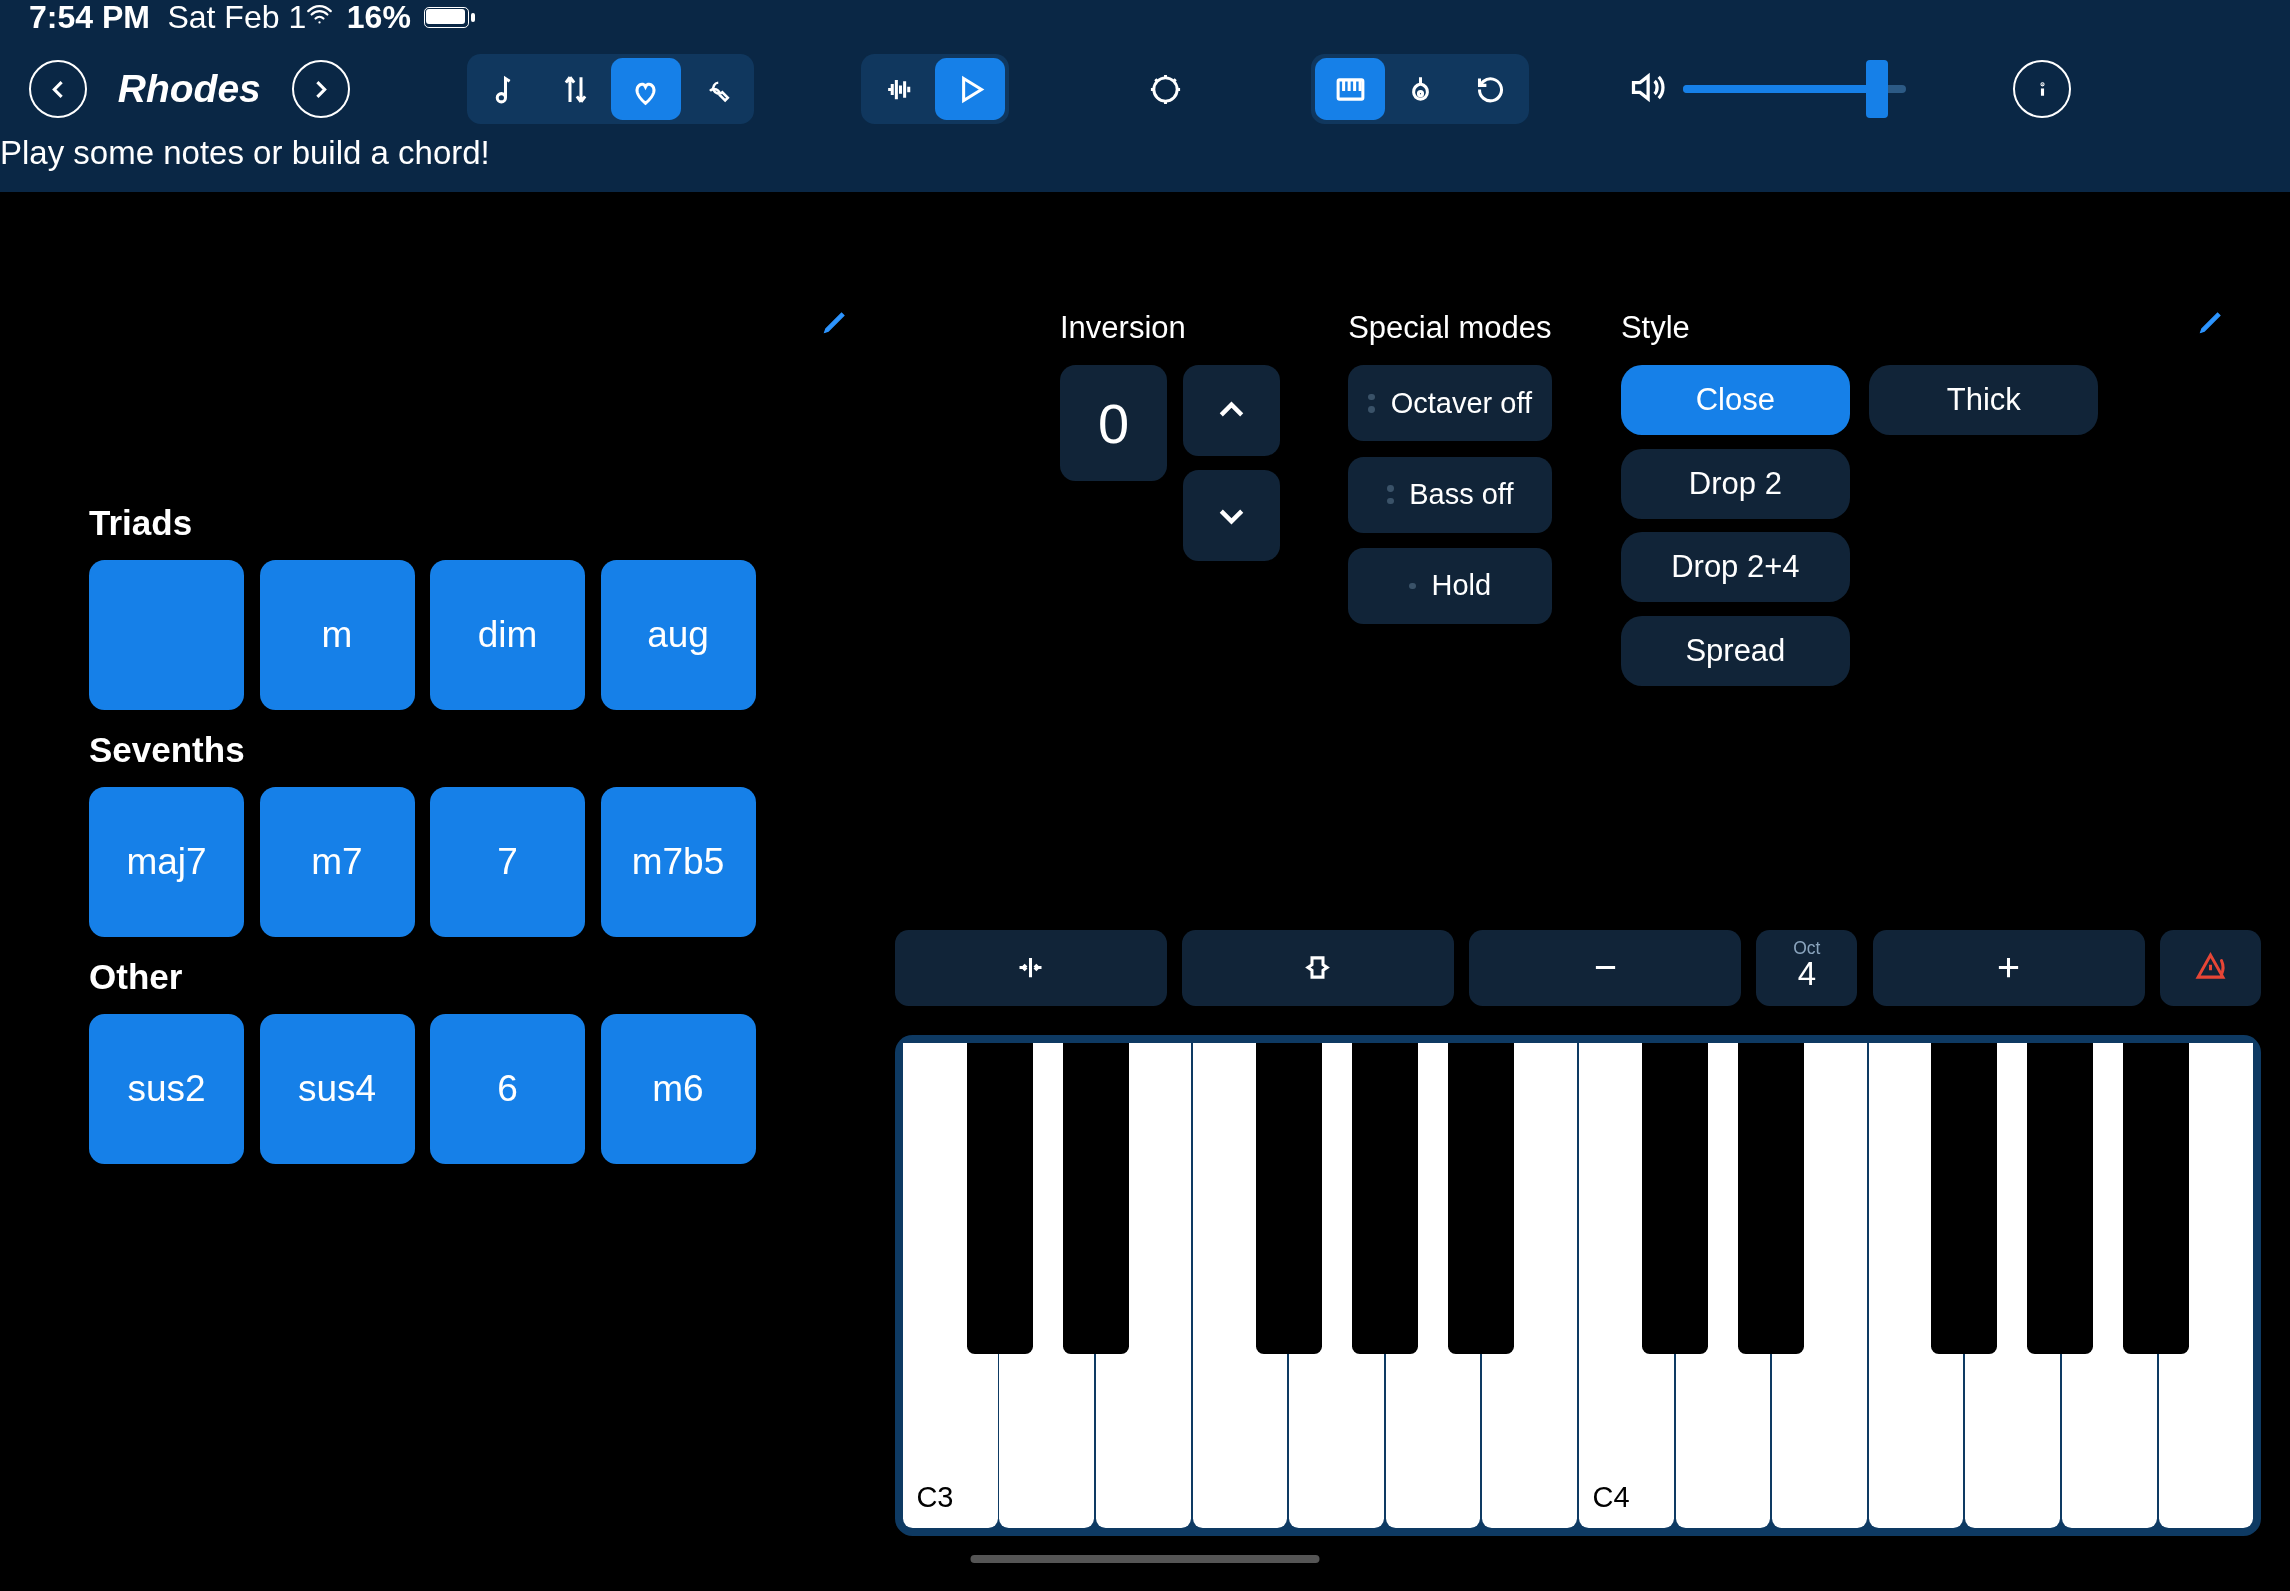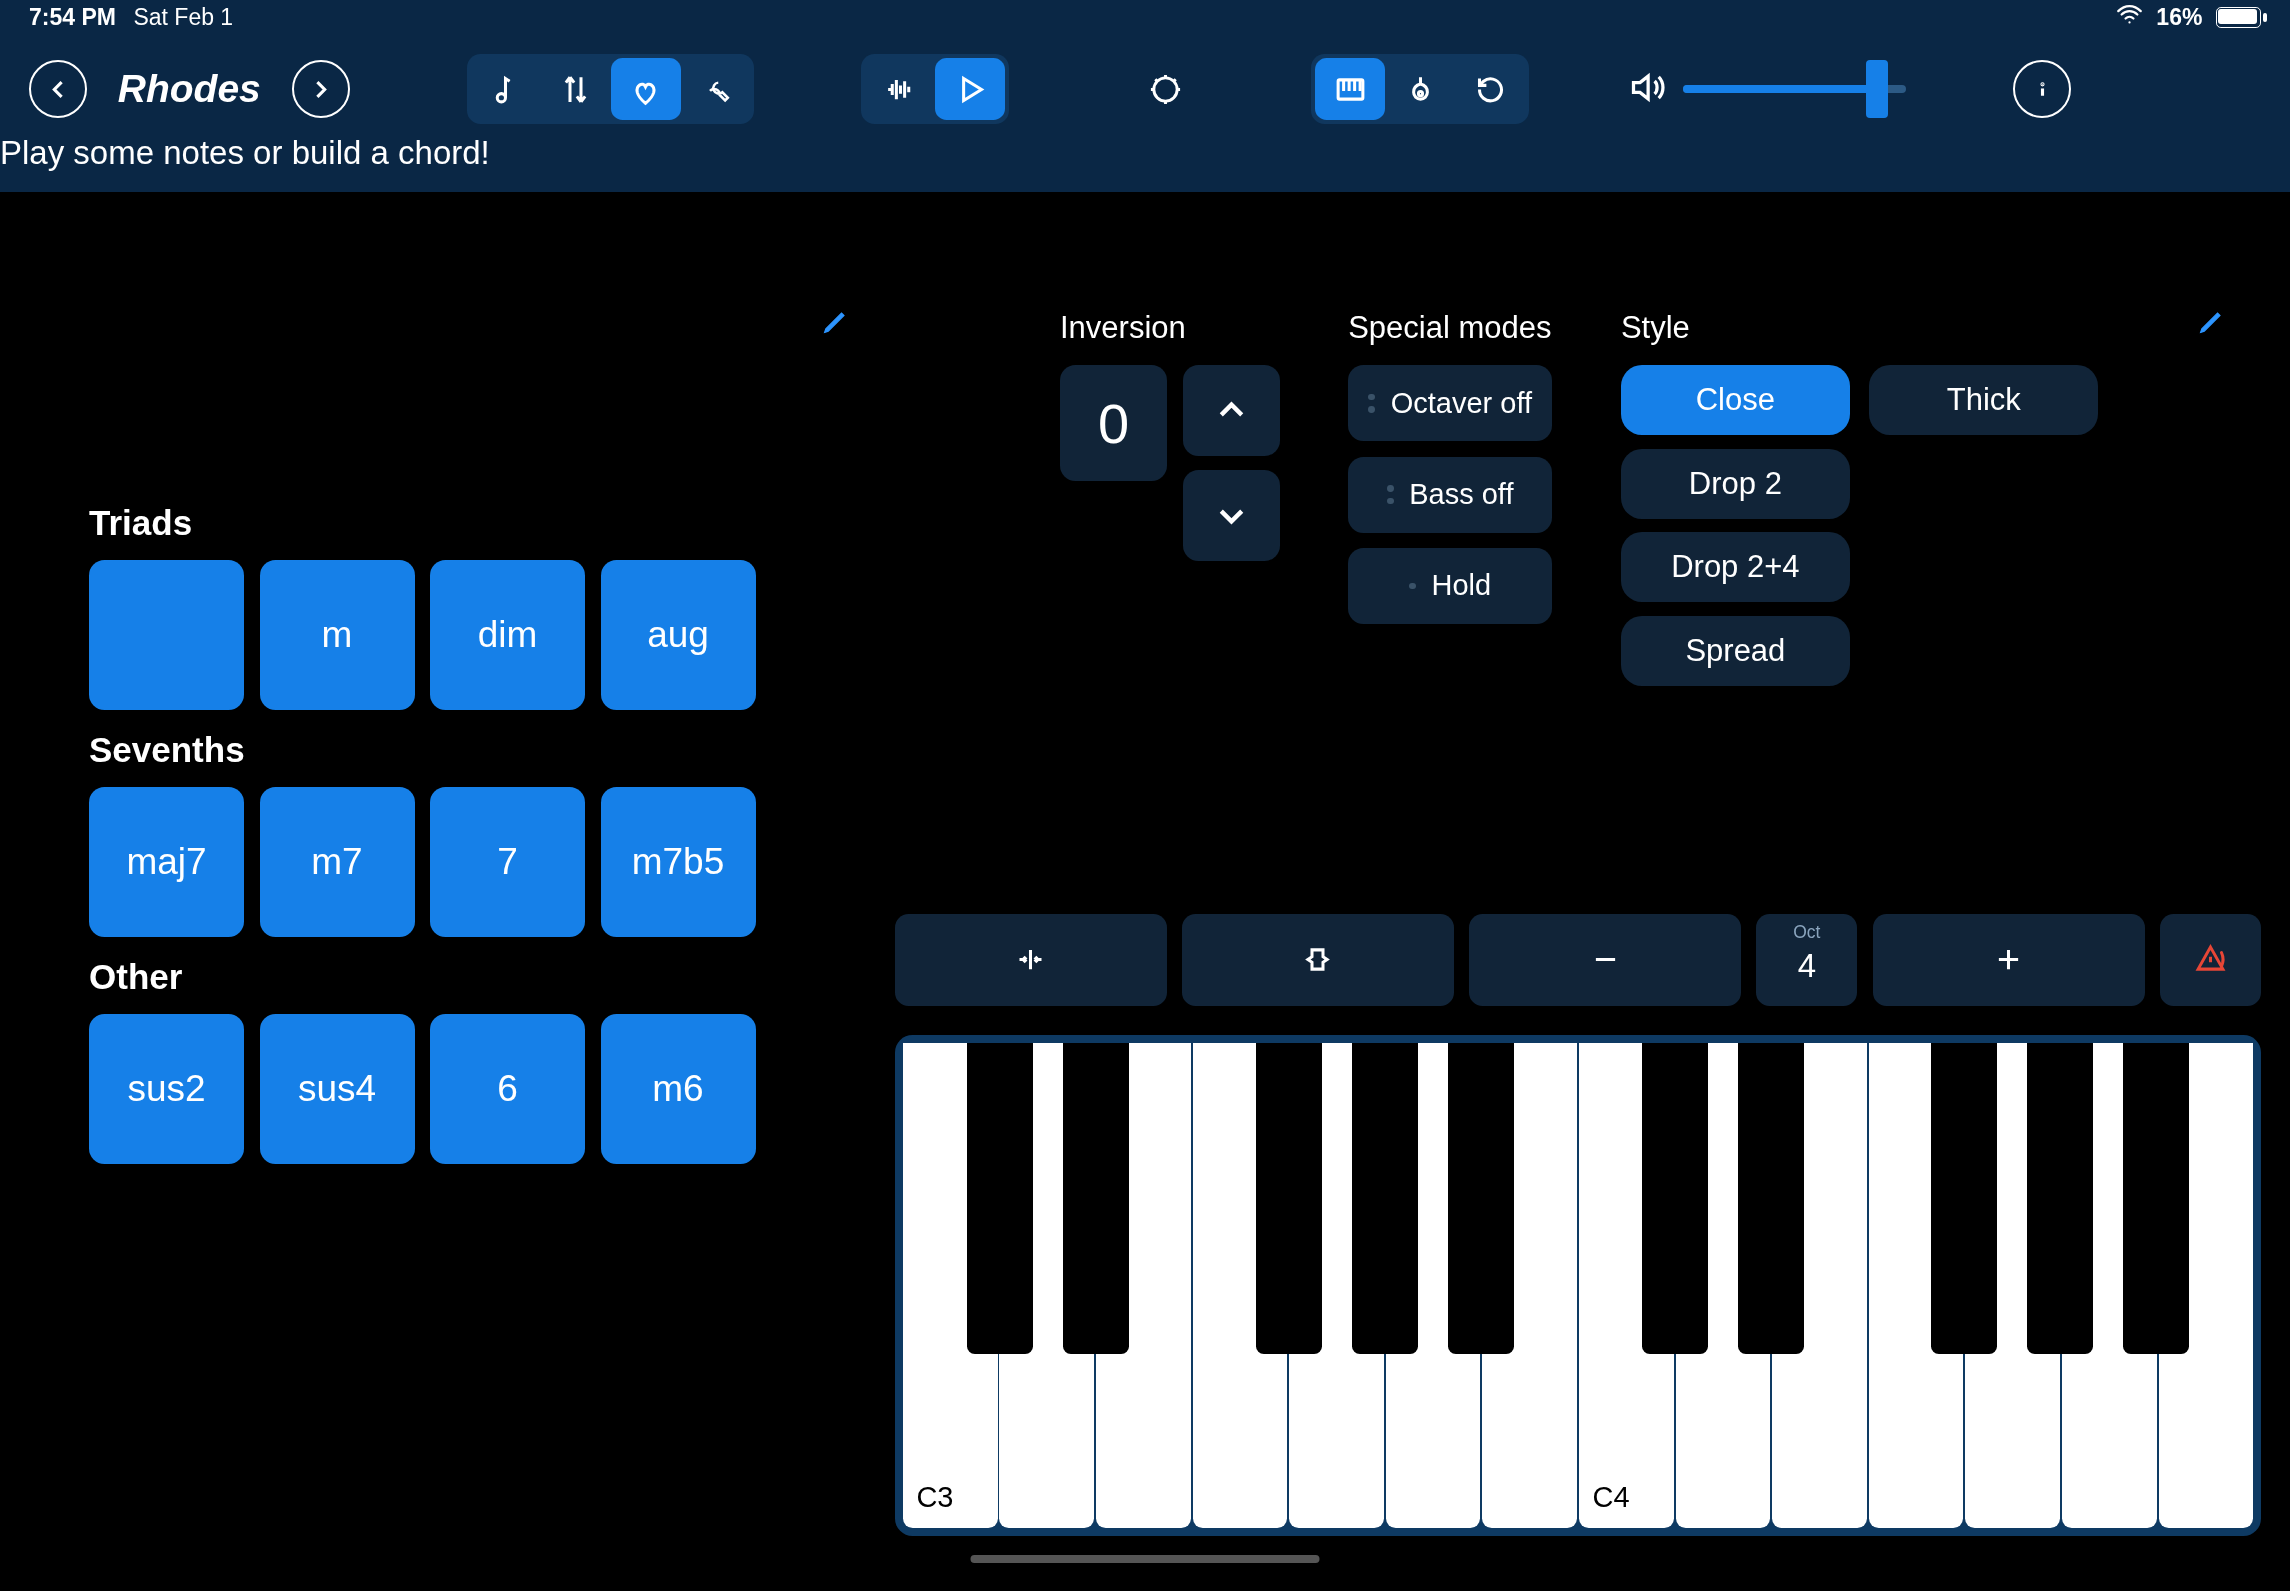--- a/index.html
+++ b/index.html
@@ -4,23 +4,22 @@
 <style>
   * { box-sizing: border-box; margin: 0; padding: 0; -webkit-font-smoothing: antialiased; }
   html, body { width: 2290px; height: 1591px; background: #000; color: #fff; font-family: -apple-system, "Helvetica Neue", Arial, sans-serif; overflow: hidden; }
 
   
   .statusbar {
     width: 100%;
     height: 35px;
     display: flex;
     align-items: center;
-    justify-content: space-between;
     padding: 0 29px;
-    font-size: 23px;
+    font-size: 32px;
     font-weight: 600;
     background: #0a2745;
   }
   .statusbar .left { display: flex; gap: 17.5px; align-items: baseline; }
   .statusbar .date { font-weight: 500; }
   .statusbar .right { display: flex; gap: 13.6px; align-items: center; }
   .battery-body { width: 45px; height: 21.3px; border: 1.9px solid #fff; border-radius: 4.9px; position: relative; }
   .battery-body::after { content:""; position:absolute; right:-6.8px; top:4.9px; width:3.9px; height:9.7px; background:#fff; border-radius:1.9px; }
   .battery-fill { position:absolute; left:1px; top:1px; width:39px; height:15.5px; background:#fff; border-radius:2.9px; }
 
@@ -146,21 +145,21 @@
     background:#112438; border-radius:21px;
     display:flex; align-items:center; justify-content:center;
     font-size: 31px; cursor:pointer;
   }
   .style-btn.active { background:#1680e8; }
 
   
   .kb-wrap { position:absolute; left: 895px; bottom: 35px; width: 1366px; }
   .kb-tools { display:flex; gap: 15.5px; margin-bottom: 29px; }
   .kb-tool {
-    flex:1; height: 92px;
+    flex:1; height: 76px;
     background:#112438; border-radius:13.6px;
     display:flex; align-items:center; justify-content:center;
     cursor:pointer;
     position:relative;
   }
   .kb-tool.small { flex:0 0 101px; }
   .kb-tool svg { width:33px; height:33px; stroke:#fff; fill:none; stroke-width:2.2; }
   .kb-tool .oct-label { position:absolute; top:7.8px; font-size:17.5px; color:#8aa4bd; }
   .kb-tool .oct-val { font-size:33px; padding-top:11.6px; }
   .kb-tool.warn svg { stroke:#e74636; }

